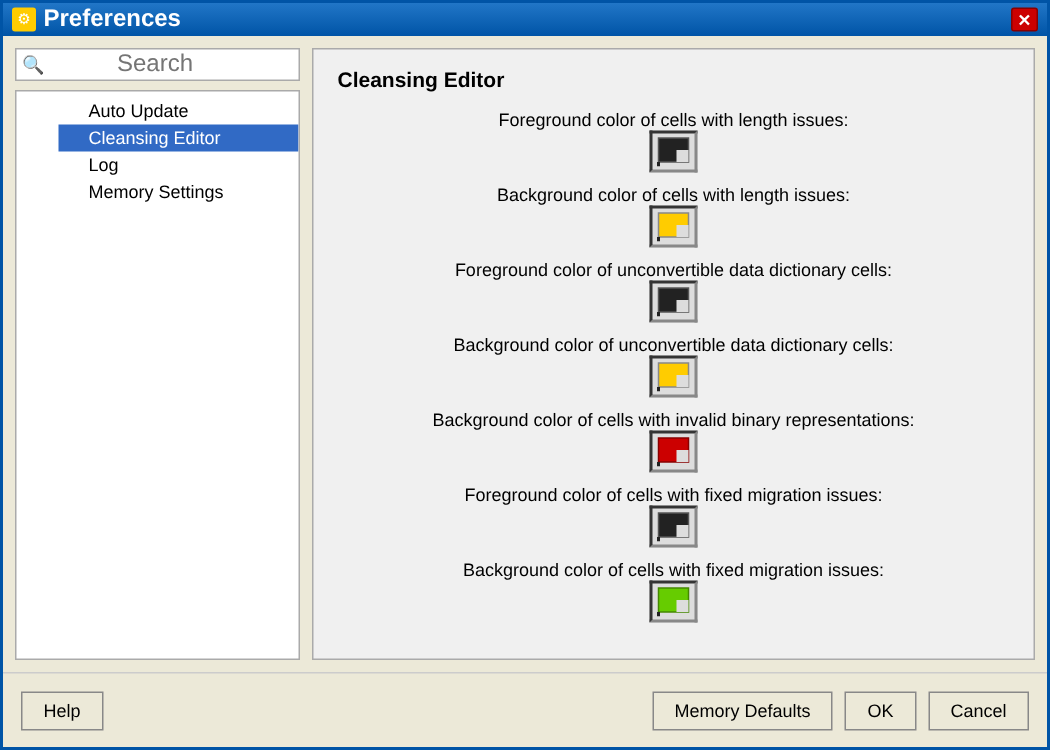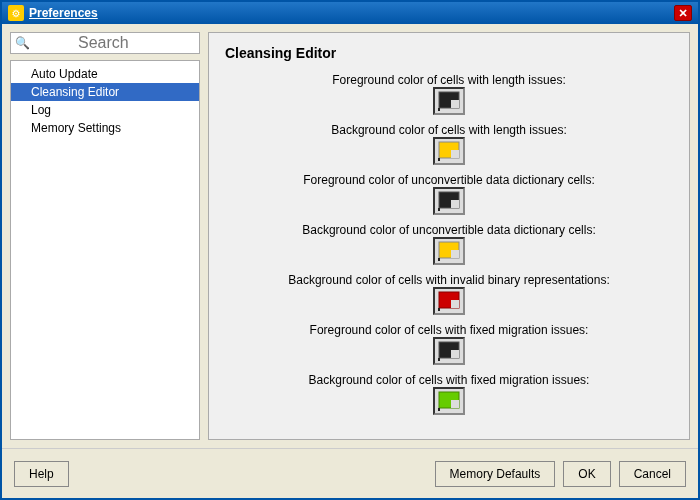--- a/index.html
+++ b/index.html
@@ -47,23 +47,22 @@
       height: 16px;
       background: #ffcc00;
       border-radius: 2px;
       display: flex;
       align-items: center;
       justify-content: center;
       font-size: 10px;
     }
 
     .title-text {
-      font-size: 12px;
+      font-size: 16px;
       font-weight: bold;
-      text-decoration: underline;
     }
 
     .title-bar-close {
       width: 18px;
       height: 16px;
       background: #cc0000;
       border: 1px solid #880000;
       border-radius: 2px;
       display: flex;
       align-items: center;
@@ -124,20 +123,21 @@
       overflow-y: auto;
     }
 
     .tree-item {
       padding: 2px 8px 2px 20px;
       cursor: pointer;
       white-space: nowrap;
       color: #000;
       display: flex;
       align-items: center;
+      margin-left: 28px;
     }
 
     .tree-item.selected {
       background: #316ac5;
       color: white;
     }
 
     
     .right-panel {
       flex: 1;

